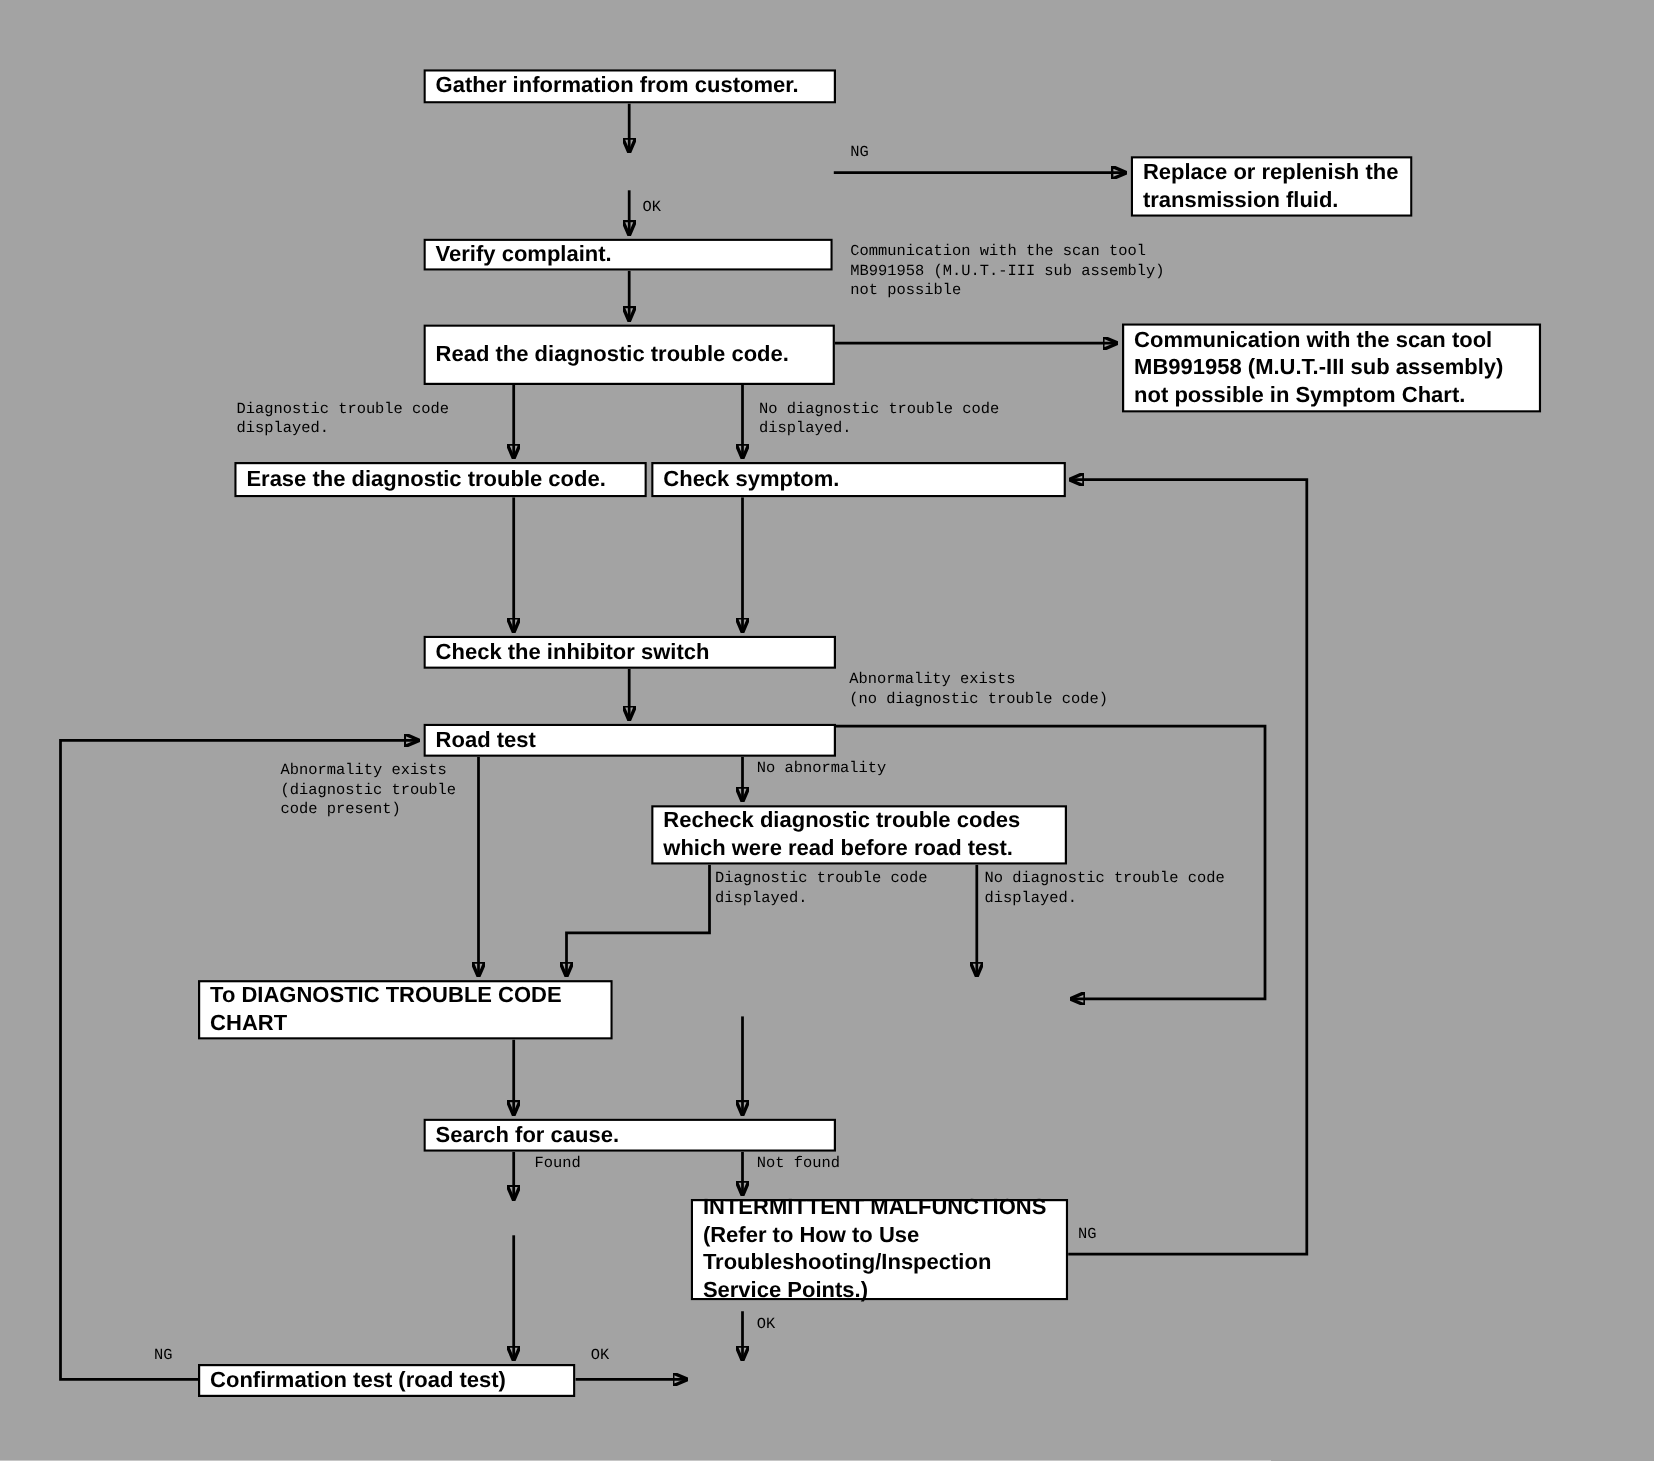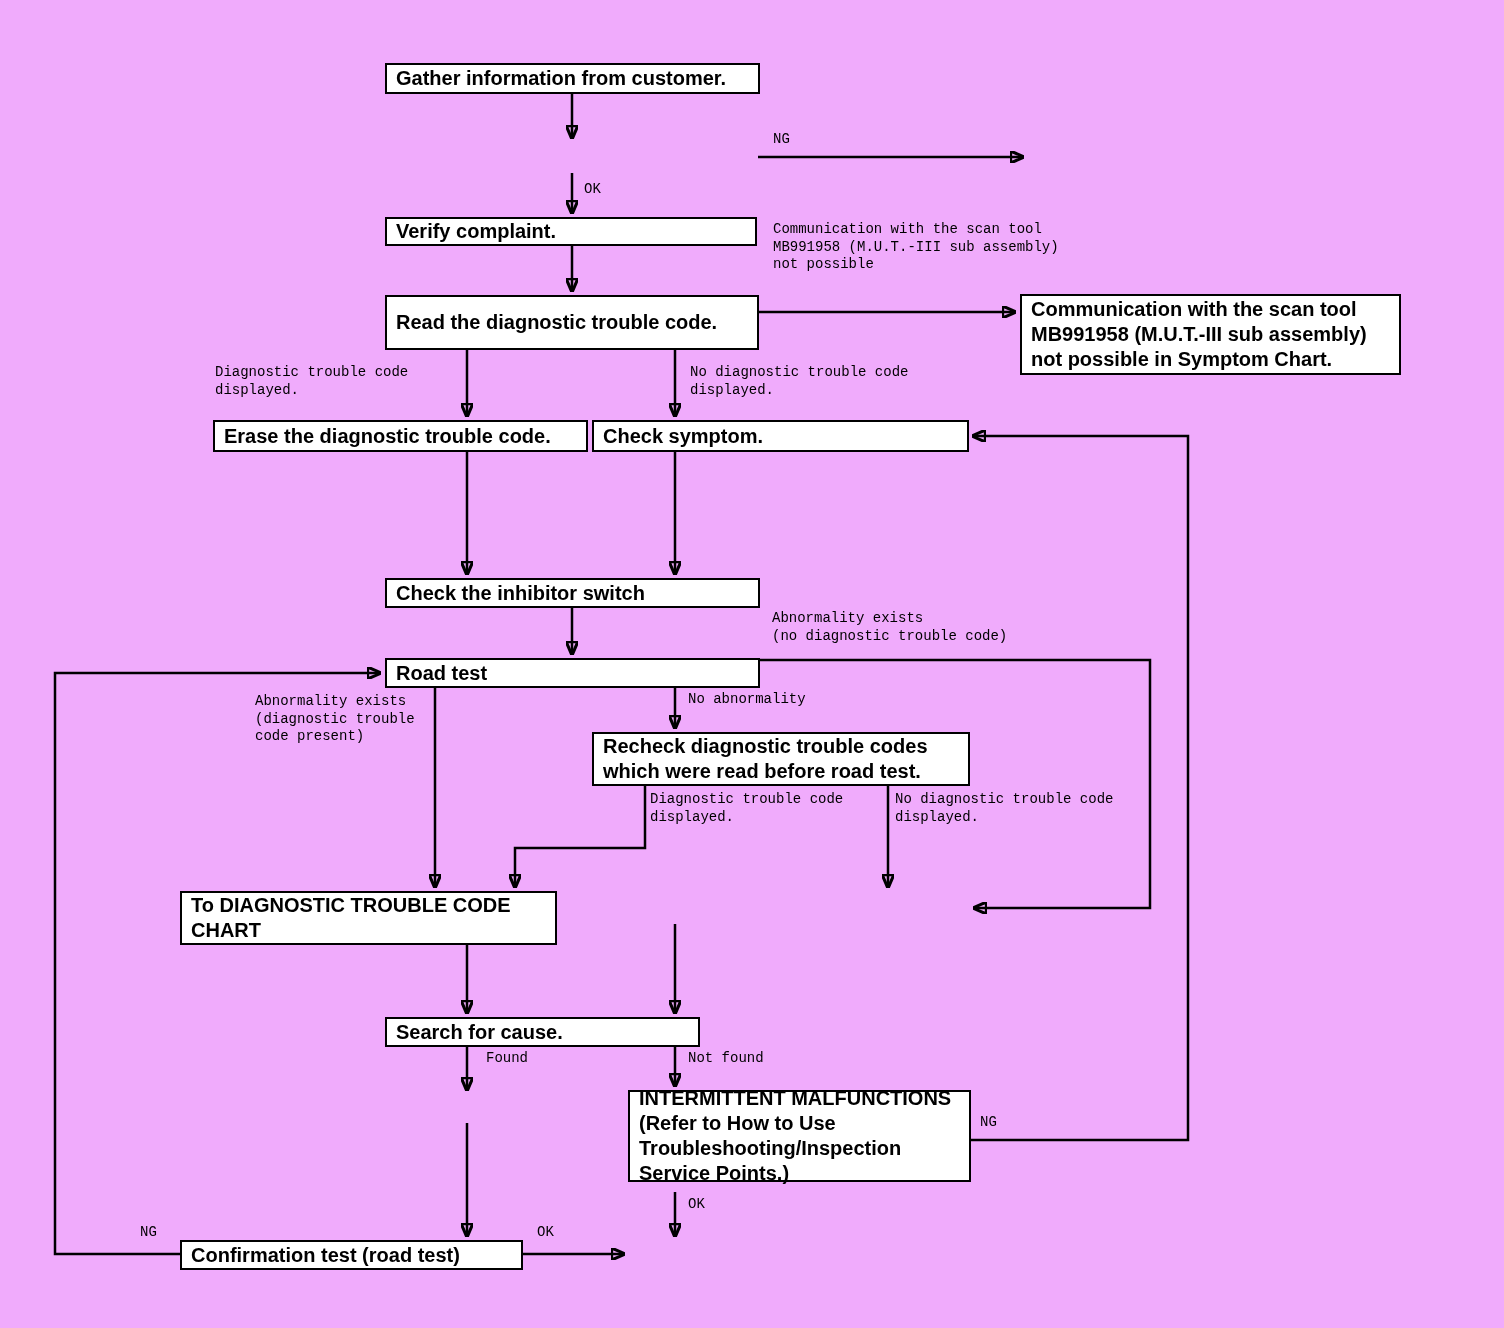--- a/index.html
+++ b/index.html
@@ -1,21 +1,21 @@
 <!DOCTYPE html>
 <html><head>
 <meta charset="utf-8">
 <style>
   * { box-sizing: border-box; }
   html, body { margin: 0; padding: 0; background: #ffffff; }
   .stage {
     position: relative;
     width: 1504px;
     height: 1328px;
-    background: #f0abfc;
+    background: #a3a3a3;
     font-family: "Liberation Sans", sans-serif;
     color: #000;
     overflow: hidden;
   }
   .wires { position: absolute; left: 0; top: 0; }
   .wires path { stroke: #000; stroke-width: 2.5; fill: none; }
   .box {
     position: absolute;
     border: 2.5px solid #000;
     background: #fff;
@@ -68,20 +68,22 @@
     <path d="M467 1123 L467 1236" marker-end="url(#arr)"></path>
     <path d="M675 1192 L675 1236" marker-end="url(#arr)"></path>
     <path d="M523 1254 L624 1254" marker-end="url(#arr)"></path>
     <path d="M180 1254 L55 1254 L55 673 L380 673" marker-end="url(#arr)"></path>
     <path d="M971 1140 L1188 1140 L1188 436 L973 436" marker-end="url(#arr)"></path>
   </svg>
 
   <div class="box" style="left:385px;top:63px;width:375px;height:31px">Gather information from customer.</div>
 
 
+  <div class="box" style="left:1028px;top:142px;width:256px;height:55px">Replace or replenish the
+transmission fluid.</div>
 
   <div class="box" style="left:385px;top:217px;width:372px;height:29px">Verify complaint.</div>
 
   <div class="box" style="left:385px;top:295px;width:374px;height:55px">Read the diagnostic trouble code.</div>
 
   <div class="box" style="left:1020px;top:294px;width:381px;height:81px">Communication with the scan tool
 MB991958 (M.U.T.-III sub assembly)
 not possible in Symptom Chart.</div>
 
   <div class="box" style="left:213px;top:420px;width:375px;height:32px">Erase the diagnostic trouble code.</div>
@@ -92,21 +94,21 @@
 
   <div class="box" style="left:385px;top:658px;width:375px;height:30px">Road test</div>
 
   <div class="box" style="left:592px;top:732px;width:378px;height:54px">Recheck diagnostic trouble codes
 which were read before road test.</div>
 
   <div class="box" style="left:180px;top:891px;width:377px;height:54px">To DIAGNOSTIC TROUBLE CODE
 CHART</div>
 
 
-  <div class="box" style="left:385px;top:1017px;width:315px;height:30px">Search for cause.</div>
+  <div class="box" style="left:385px;top:1017px;width:375px;height:30px">Search for cause.</div>
 
 
   <div class="box" style="left:628px;top:1090px;width:343px;height:92px">INTERMITTENT MALFUNCTIONS
 (Refer to How to Use
 Troubleshooting/Inspection
 Service Points.)</div>
 
   <div class="box" style="left:180px;top:1240px;width:343px;height:30px">Confirmation test (road test)</div>
 
 

